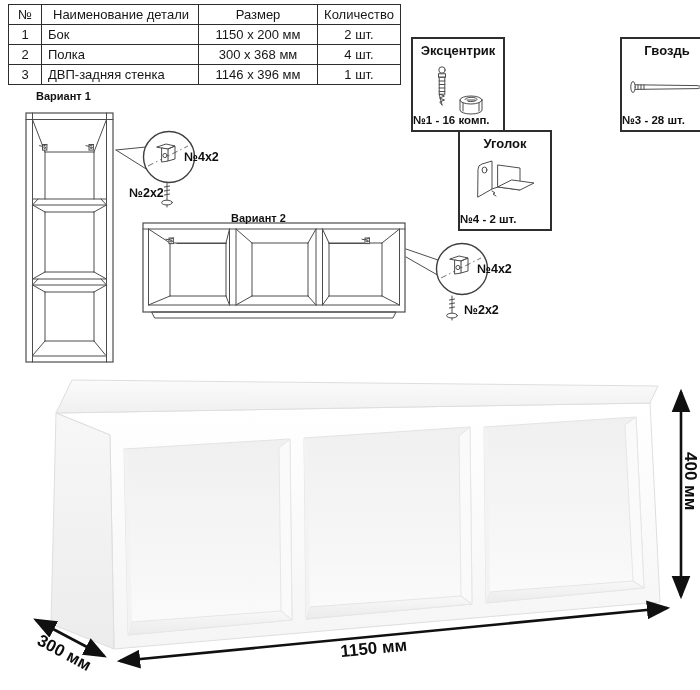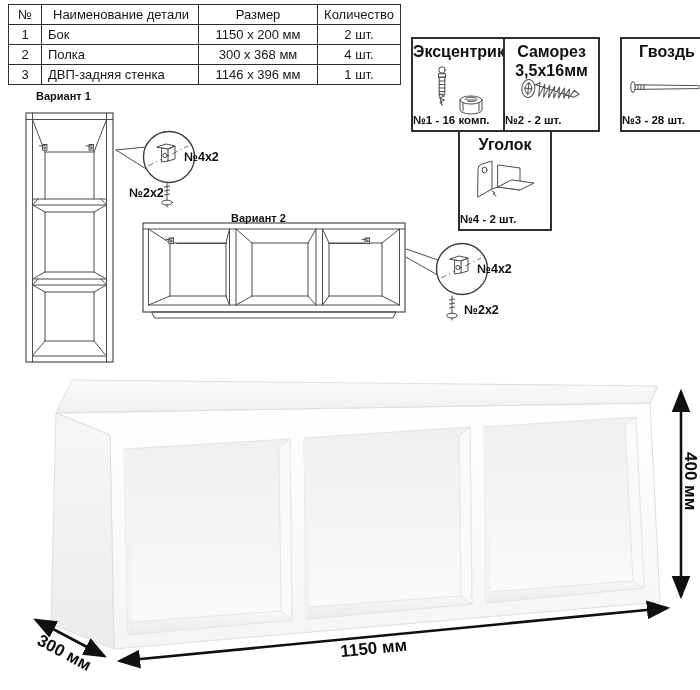--- a/index.html
+++ b/index.html
@@ -8,21 +8,21 @@
   
   #parts-table{position:absolute;left:8px;top:4px;border-collapse:collapse;z-index:2;background:#fff;}
   #parts-table th,#parts-table td{border:1.6px solid #2d2d2d;font-size:13px;font-weight:400;
       padding:1px 4px;height:17px;text-align:center;white-space:nowrap;color:#161616;}
   #parts-table .c-num{width:24px;}
   #parts-table .c-name{width:146px;text-align:left;padding-left:6px;}
   #parts-table .c-size{width:110px;}
   #parts-table .c-qty{width:74px;}
   
   .hwbox{position:absolute;background:#fff;border:2px solid #2e2e2e;box-sizing:border-box;z-index:2;}
-  .hw-title{font-size:16px;font-weight:700;text-align:center;line-height:1.18;margin-top:4px;}
+  .hw-title{font-size:13px;font-weight:700;text-align:center;line-height:1.18;margin-top:4px;}
   .hw-count{position:absolute;left:0;right:0;bottom:4px;text-align:left;font-size:11.5px;font-weight:700;}
   .hw-ic{position:absolute;left:0;right:0;top:26px;display:flex;justify-content:center;}
   
   .var-title{position:absolute;font-size:11px;font-weight:700;z-index:2;}
   #v1-title{left:36px;top:90px;}
   #v2-title{left:231px;top:212px;}
   
   #art{position:absolute;left:0;top:0;z-index:1;}
   #art text{font-family:"Liberation Sans",sans-serif;}
   .thin{stroke:#4d4d4d;stroke-width:1;fill:none;stroke-linecap:round;}
@@ -85,36 +85,20 @@
           <path d="M35,35 v10 a11,4 0 0 0 22,0 v-10"></path>
           <path d="M38,37.5 v8.5 M54,37.5 v8.5"></path>
           <path d="M40,34.5 a6,2.2 0 0 1 12,0 a6,2.2 0 0 1 -9,1.8"></path>
           <line x1="42" y1="35" x2="50" y2="35"></line>
         </g>
       </svg>
     </div>
     <div class="hw-count"><span>№1 - 16 комп.</span></div>
   </div>
 
-  <div class="hwbox" style="left:503px;top:37px;width:97px;height:95px;">
-    <div class="hw-title"><span>Саморез</span><br>
-      <span>3,5х16мм</span></div>
-    <div class="hw-ic" style="top:34px;">
-      <svg width="72" height="40" viewBox="0 0 72 40">
-        <g class="thin" transform="rotate(6 36 20)">
-          <ellipse cx="12" cy="18" rx="6.5" ry="9"></ellipse>
-          <ellipse cx="12" cy="18" rx="3.2" ry="5"></ellipse>
-          <line x1="12" y1="11.5" x2="12" y2="24.5"></line>
-            <line x1="8" y1="18" x2="16" y2="18"></line>
-          <path d="M18.5,13.5 L23,11 L23,25 L28,12 L28,25.5 L33,12.5 L33,25.5 L38,13 L38,25 L43,13 L43,24.5 L48,13.5 L48,24 L53,14 L53,23 L58,15 L63,18.5 L58,22 Z"></path>
-        </g>
-      </svg>
-    </div>
-    <div class="hw-count"><span>№2 - 2 шт.</span></div>
-  </div>
 
   <div class="hwbox" style="left:620px;top:37px;width:94px;height:95px;">
     <div class="hw-ic" style="top:38px;">
       <svg width="80" height="20" viewBox="0 0 80 20">
         <g class="thin">
           <ellipse cx="6" cy="10" rx="2.2" ry="5.5"></ellipse>
           <path d="M8.2,7.8 L70,8.6 L77,10 L70,11.6 L8.2,12.4"></path>
           <line x1="11" y1="7.8" x2="11" y2="12.4"></line>
             <line x1="14" y1="7.8" x2="14" y2="12.4"></line>
           <line x1="17" y1="7.9" x2="17" y2="12.3"></line>

